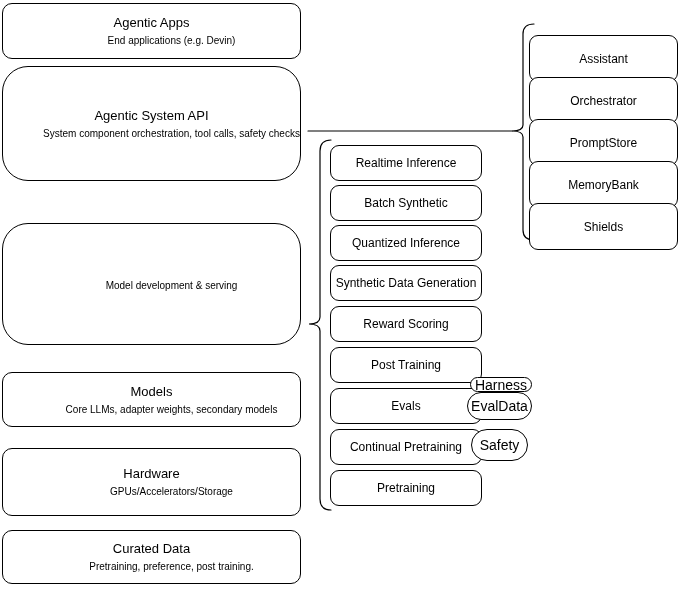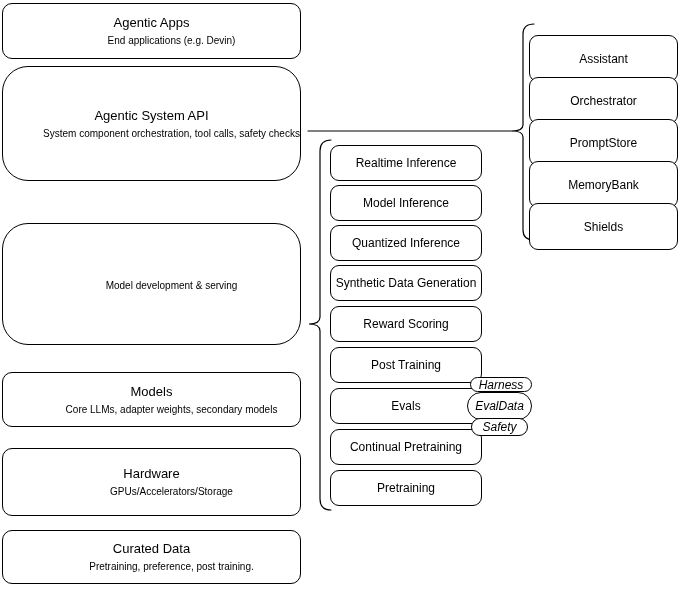--- a/index.html
+++ b/index.html
@@ -64,24 +64,23 @@
   
   .pill {
     position: absolute;
     box-sizing: border-box;
     border: 1px solid #000000;
     border-radius: 999px;
     background: #ffffff;
     display: flex;
     align-items: center;
     justify-content: center;
-    font-size: 12px;
+    font-size: 14px;
     white-space: nowrap;
     z-index: 5;
-    font-style: italic;
   }
   svg.overlay {
     position: absolute;
     left: 0;
     top: 0;
     width: 682px;
     height: 591px;
     pointer-events: none;
   }
   svg.overlay path, svg.overlay line {
@@ -125,32 +124,32 @@
     <div class="ltitle">Hardware</div>
     <div class="lsub">GPUs/Accelerators/Storage</div>
   </div>
 
   <div class="lbox small" style="top:530px;height:54px">
     <div class="ltitle">Curated Data</div>
     <div class="lsub">Pretraining, preference, post training.</div>
   </div>
 
   <div class="mbox" style="top:145px">Realtime Inference</div>
-  <div class="mbox" style="top:185px">Model Inference</div>
+  <div class="mbox" style="top:185px">Batch Synthetic</div>
   <div class="mbox" style="top:225px">Quantized Inference</div>
   <div class="mbox" style="top:265px">Synthetic Data Generation</div>
   <div class="mbox" style="top:306px">Reward Scoring</div>
   <div class="mbox" style="top:388px">Evals</div>
   <div class="mbox" style="top:347px">Post Training</div>
   <div class="mbox" style="top:429px">Continual Pretraining</div>
   <div class="mbox" style="top:470px">Pretraining</div>
 
   <div class="pill" style="left:470px;top:377px;width:62px;height:15px">Harness</div>
   <div class="pill" style="left:467px;top:392px;width:65px;height:28px">EvalData</div>
-  <div class="pill" style="left:471px;top:418px;width:57px;height:18px">Safety</div>
+  <div class="pill" style="left:471px;top:429px;width:57px;height:32px">Safety</div>
 
   <div class="rbox" style="top:35px">Assistant</div>
   <div class="rbox" style="top:77px">Orchestrator</div>
   <div class="rbox" style="top:119px">PromptStore</div>
   <div class="rbox" style="top:161px">MemoryBank</div>
   <div class="rbox" style="top:203px">Shields</div>
 
 </div>
 
 </body></html>

